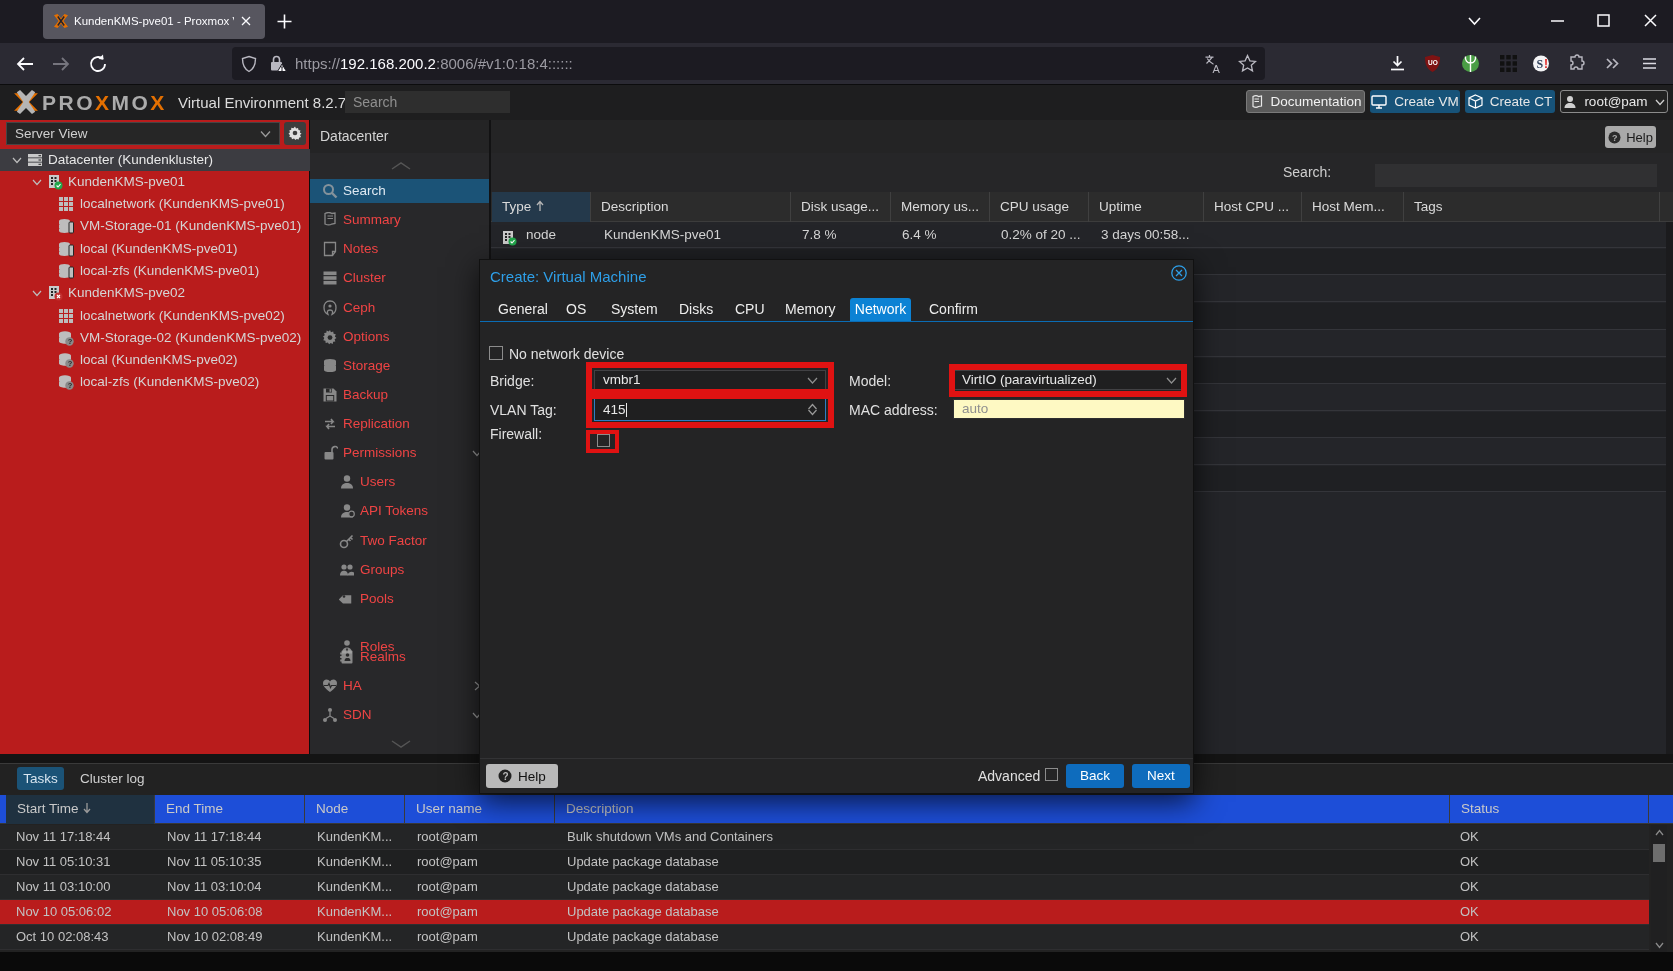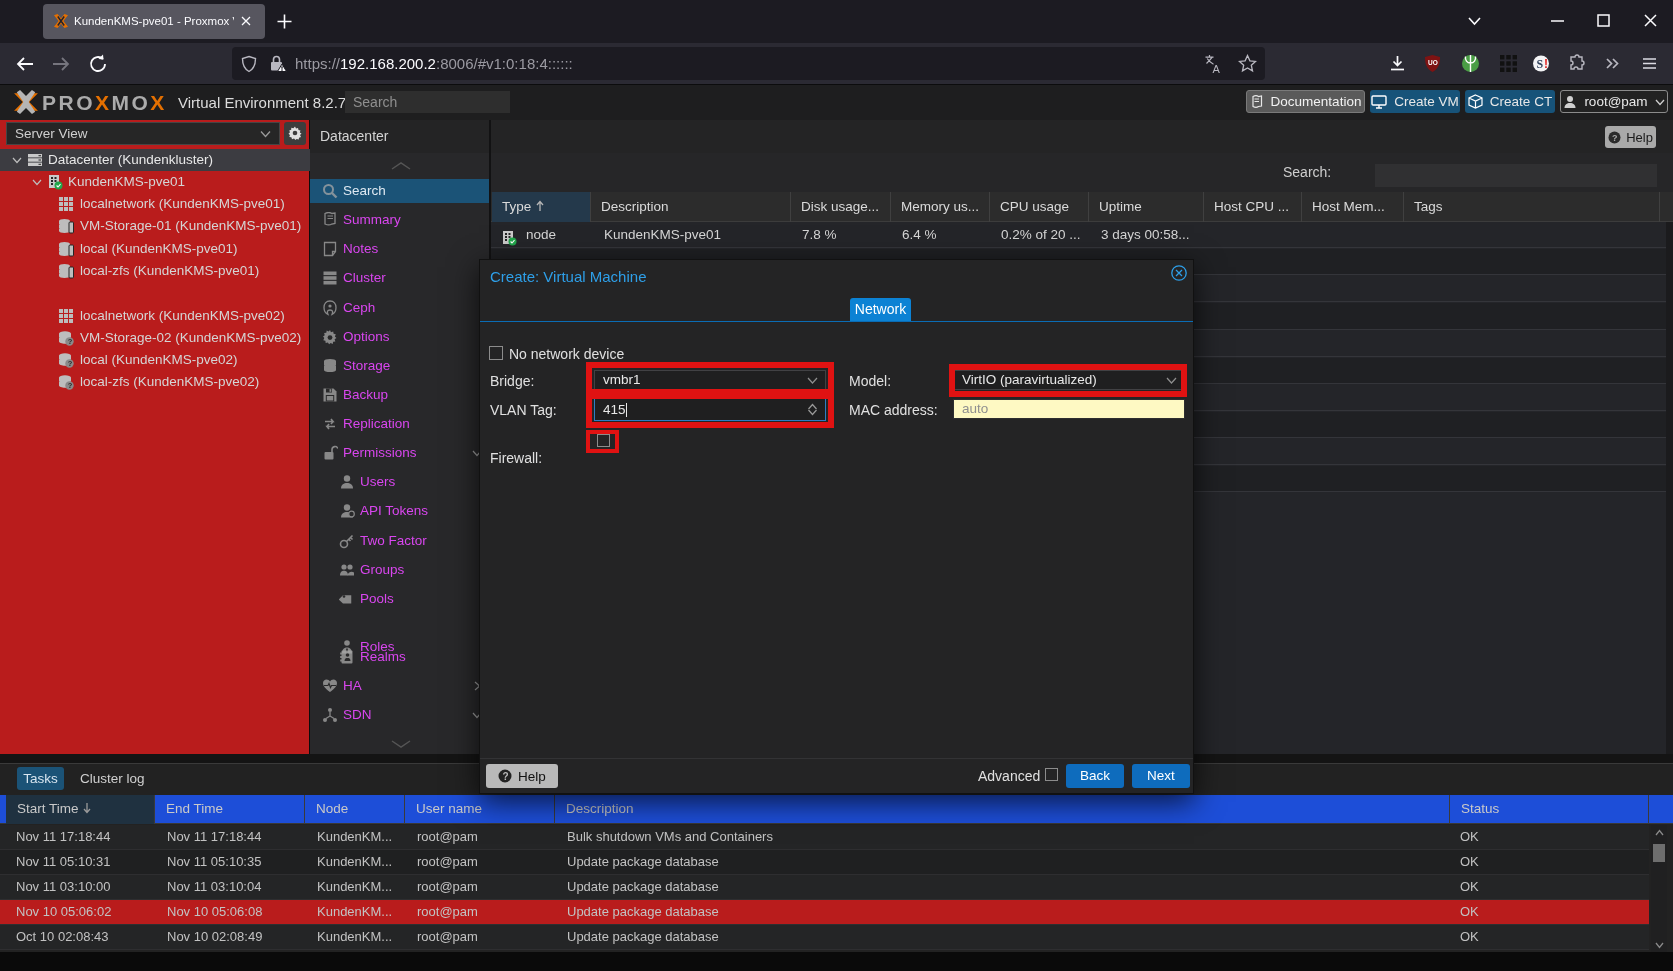--- a/index.html
+++ b/index.html
@@ -29,21 +29,21 @@
 #tree { left:0; top:120px; width:310px; height:634px; background:#b91c1c; border-right:1px solid #0c0c0c; }
 #serverview { left:6px; top:2px; width:274px; height:23px; background:#262626; border:1px solid #454545; color:#cfcfcf; font-size:13.5px; line-height:21px; padding-left:8px; }
 #gearbtn { left:284px; top:2px; width:22px; height:23px; background:#3d3d3d; border-radius:3px; }
 .trow { position:absolute; left:0; width:310px; height:22px; font-size:13.5px; color:#d5d5d5; line-height:22px; white-space:nowrap; }
 .trow.sel { background:#3c3c41; color:#e8e8e8; }
 .ticon { position:absolute; top:3px; width:16px; height:16px; }
 .chev { position:absolute; top:6px; width:10px; height:10px; }
 
 
 #navmenu { left:310px; top:153px; width:180px; height:601px; background:#28282a; }
-.nitem { position:absolute; left:0; width:180px; height:24px; color:#d946ef; font-size:13.5px; line-height:24px; }
+.nitem { position:absolute; left:0; width:180px; height:24px; color:#ef4444; font-size:13.5px; line-height:24px; }
 .nitem.sel { background:#1b5377; color:#dfe9f2; }
 .nitem .lbl { position:absolute; left:33px; }
 .nitem .lbl2 { position:absolute; left:50px; }
 .nicon { position:absolute; top:4px; left:12px; width:16px; height:16px; opacity:.75; }
 .nicon2 { position:absolute; top:4px; left:29px; width:16px; height:16px; opacity:.75; }
 
 
 #cheadrow { left:310px; top:120px; width:1363px; height:33px; background:#242425; }
 #cheadrow .bc { position:absolute; left:10px; top:8px; font-size:14px; color:#d4d4d4; }
 #helpbtn { left:1605px; top:126px; width:51px; height:22px; background:#a9a9a9; border-radius:3px; color:#1a1a1a; font-size:13px; display:flex; align-items:center; justify-content:center; gap:5px; }
@@ -312,20 +312,40 @@
             <g fill="#bdbdbd">
               <ellipse cx="6.5" cy="3" rx="5.5" ry="2"></ellipse>
               <path d="M1 3 V6 C1 7.1 3.5 8 6.5 8 C9.5 8 12 7.1 12 6 V3 Z"></path>
               <path d="M1 7 V10 C1 11.1 3.5 12 6.5 12 C9.5 12 12 11.1 12 10 V7 Z"></path>
               <path d="M1 11 V13 C1 14.1 3.5 15 6.5 15 C9.5 15 12 14.1 12 13 V11 Z"></path>
             </g>
             <rect x="11" y="4" width="4.5" height="11" rx="1" fill="#bdbdbd" stroke="#242424" stroke-width="1"></rect>
           </svg>
         </span>
         <span style="position:absolute;left:80px">local-zfs (KundenKMS-pve01)</span>
+      </div>
+      <div class="trow" style="top: 162px;">
+        <svg class="chev" style="left:32px" viewBox="0 0 10 10">
+          <path d="M1 3 L5 7.5 L9 3" stroke="#bdbdbd" stroke-width="1.2" fill="none"></path>
+        </svg>
+        <span style="position:absolute;left:47px;top:0;width:16px;height:22px">
+          <svg class="ticon" viewBox="0 0 16 16">
+            <rect x="2" y="1" width="10" height="13" fill="#c9c9c9"></rect>
+            <g fill="#242424">
+              <rect x="4" y="3" width="2" height="2"></rect>
+              <rect x="7.5" y="3" width="2" height="2"></rect>
+              <rect x="4" y="6" width="2" height="2"></rect>
+              <rect x="7.5" y="6" width="2" height="2"></rect>
+              <rect x="4" y="9" width="2" height="2"></rect>
+            </g>
+            <circle cx="11.5" cy="11.5" r="4" fill="#c23030"></circle>
+            <path d="M10 10 L13 13 M13 10 L10 13" stroke="#fff" stroke-width="1.1" fill="none"></path>
+          </svg>
+        </span>
+        <span style="position:absolute;left:68px">KundenKMS-pve02</span>
       </div>
       <div class="trow" style="top: 185px;">
         <span style="position:absolute;left:58px;top:0;width:16px;height:22px">
           <svg class="ticon" viewBox="0 0 16 16">
             <g fill="#bdbdbd">
               <rect x="1" y="1" width="4" height="4"></rect>
               <rect x="6" y="1" width="4" height="4"></rect>
               <rect x="11" y="1" width="4" height="4"></rect>
               <rect x="1" y="6" width="4" height="4"></rect>
               <rect x="6" y="6" width="4" height="4"></rect>
@@ -677,35 +697,44 @@
     </div>
 <div class="abs" style="left:0;top:754px;width:1673px;height:9px;background:#141414"></div>
 <div class="abs" id="blackstrip"></div>
 
 <div class="abs" id="modal">
   <div id="mtitle">Create: Virtual Machine</div>
   <svg class="abs" style="left:691px;top:5px" width="16" height="16" viewBox="0 0 16 16">
         <circle cx="8" cy="8" r="7.2" stroke="#2e9fe8" stroke-width="1.3" fill="none"></circle>
         <path d="M5 5 L11 11 M11 5 L5 11" stroke="#2e9fe8" stroke-width="1.3"></path>
       </svg>
+  <div id="mtabs">
+        <span class="mtab" style="left: 18px;">General</span>
+        <span class="mtab" style="left: 86px;">OS</span>
+        <span class="mtab" style="left: 131px;">System</span>
+        <span class="mtab" style="left: 199px;">Disks</span>
+        <span class="mtab" style="left: 255px;">CPU</span>
+        <span class="mtab" style="left: 305px;">Memory</span>
+        <span class="mtab" style="left: 449px;">Confirm</span>
+      </div>
   <div id="mtab-active">Network</div>
   <div id="mbody">
         <div style="position:absolute;left:9px;top:24px;width:14px;height:14px;border:1px solid #8c8c8c"></div>
         <span class="flabel" style="left:29px;top:24px">No network device</span>
         <span class="flabel" style="left:10px;top:51px">Bridge:</span>
         <div class="ffield" style="left:114px;top:48px;width:232px">vmbr1<svg style="position:absolute;right:7px;top:6px" width="11" height="8" viewBox="0 0 11 8">
             <path d="M1 1 L5.5 6 L10 1" stroke="#8f8f8f" stroke-width="1.2" fill="none"></path>
           </svg></div>
         <span class="flabel" style="left:10px;top:80px">VLAN Tag:</span>
         <div class="ffield" style="left:114px;top:76px;width:232px;height:23px;line-height:21px;border-color:#2d7cc4">415<span style="display:inline-block;width:1px;height:14px;background:#e8e8e8;vertical-align:-3px"></span><svg style="position:absolute;right:7px;top:4px" width="11" height="7" viewBox="0 0 11 7">
             <path d="M1.5 6 L5.5 1.5 L9.5 6" stroke="#9a9a9a" stroke-width="1.2" fill="none"></path>
           </svg><svg style="position:absolute;right:7px;bottom:4px" width="11" height="7" viewBox="0 0 11 7">
             <path d="M1.5 1 L5.5 5.5 L9.5 1" stroke="#9a9a9a" stroke-width="1.2" fill="none"></path>
           </svg></div>
-        <span class="flabel" style="left:10px;top:128px">Firewall:</span>
+        <span class="flabel" style="left:10px;top:104px">Firewall:</span>
         <div style="position:absolute;left:117px;top:112px;width:13px;height:13px;border:1px solid #8c8c8c"></div>
         <span class="flabel" style="left:369px;top:51px">Model:</span>
         <div class="ffield" style="left:473px;top:48px;width:232px">VirtIO (paravirtualized)<svg style="position:absolute;right:7px;top:6px" width="11" height="8" viewBox="0 0 11 8">
             <path d="M1 1 L5.5 6 L10 1" stroke="#8f8f8f" stroke-width="1.2" fill="none"></path>
           </svg></div>
         <span class="flabel" style="left:369px;top:80px">MAC address:</span>
         <div class="ffield" style="left:473px;top:77px;width:232px;background:#fef9c3;border-color:#2e2e30;color:#8f8f8f">auto</div>
         <div class="redbox" style="left:106px;top:40px;width:248px;height:33px"></div>
         <div class="redbox" style="left:106px;top:71px;width:248px;height:35px"></div>
         <div class="redbox" style="left:106px;top:108px;width:33px;height:23px;border-width:4px"></div>

